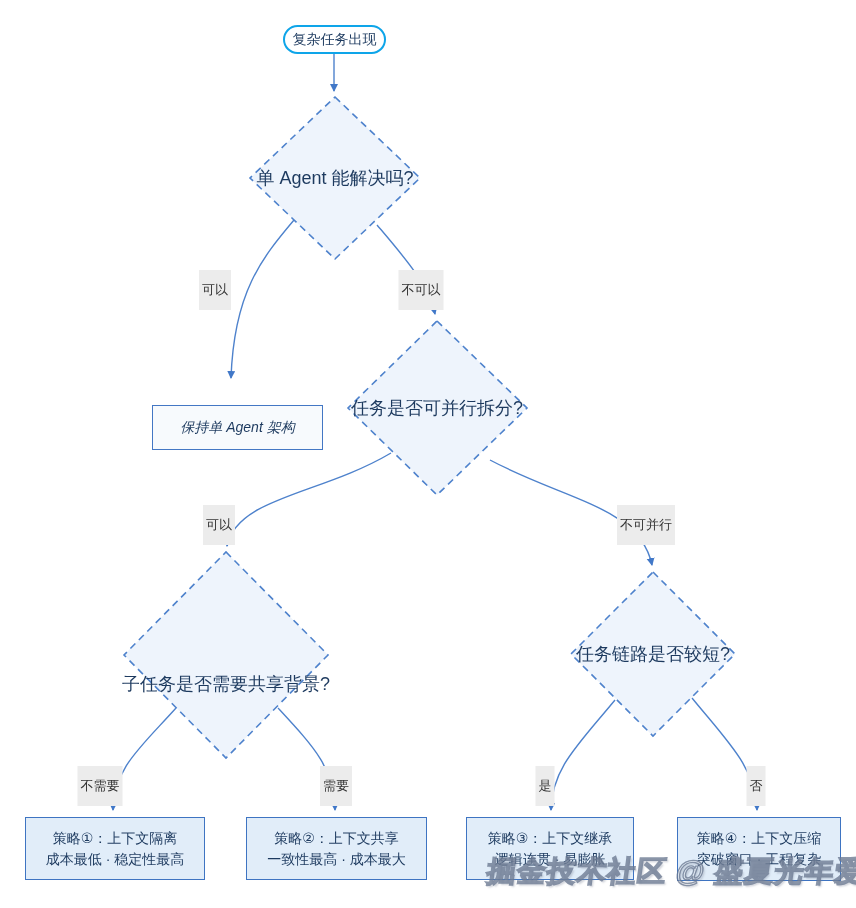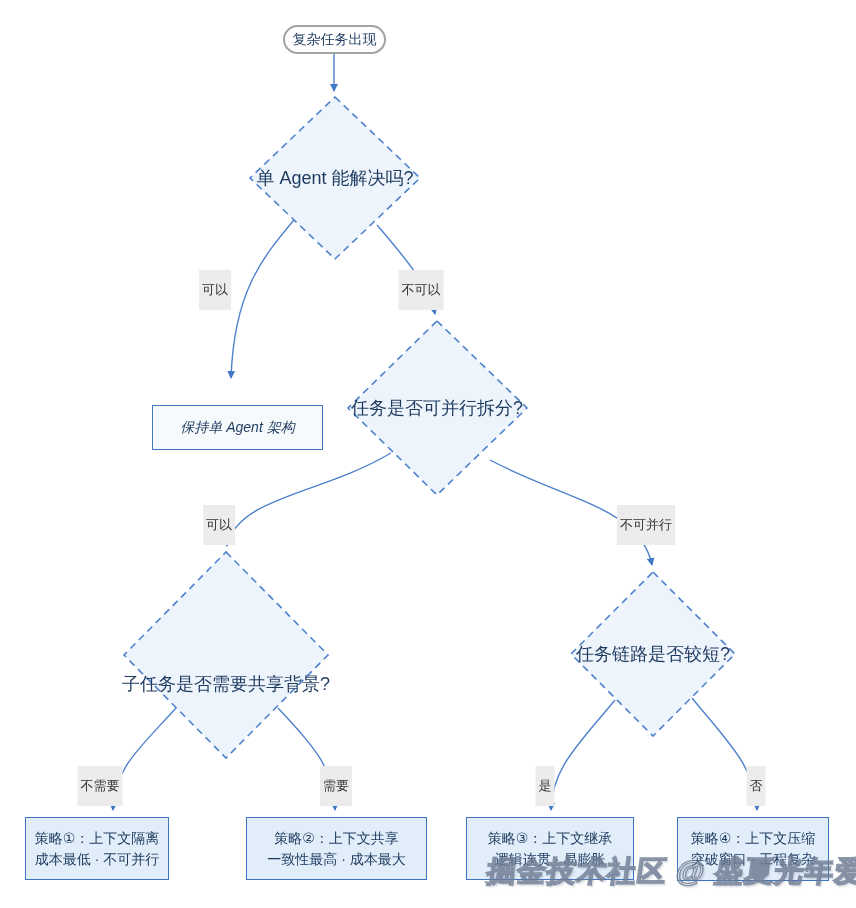--- a/index.html
+++ b/index.html
@@ -8,21 +8,21 @@
     font-family:"Liberation Sans","DejaVu Sans",sans-serif;
   }
   .edges{position:absolute;left:0;top:0;width:856px;height:908px;}
   .edge{fill:none;stroke:#4e82cc;stroke-width:1.4;}
   .diamond{fill:#eef4fc;stroke:#4e82cc;stroke-width:1.6;stroke-dasharray:7 5;}
   .node{
     position:absolute;display:flex;flex-direction:column;align-items:center;justify-content:center;
     color:#1d3a5f;font-size:14px;text-align:center;box-sizing:border-box;line-height:1.5;
   }
   .pill{
-    border:2px solid #a3a3a3;border-radius:15px;background:#ffffff;font-size:14px;
+    border:2px solid #0ea5e9;border-radius:15px;background:#ffffff;font-size:14px;
   }
   .rect{
     border:1.5px solid #4377c4;background:#f7fafd;
   }
   .box{
     border:1.5px solid #3e74c2;background:#e1edf9;
   }
   .dtext{
     position:absolute;transform:translate(-50%,-50%);color:#1d3a5f;font-size:18px;
     white-space:nowrap;text-align:center;
@@ -79,32 +79,32 @@
 
   <div class="elabel" style="left:215px;top:290px;">可以</div>
   <div class="elabel" style="left:421px;top:290px;">不可以</div>
   <div class="elabel" style="left:219px;top:525px;">可以</div>
   <div class="elabel" style="left:646px;top:525px;">不可并行</div>
   <div class="elabel" style="left:100px;top:786px;">不需要</div>
   <div class="elabel" style="left:336px;top:786px;">需要</div>
   <div class="elabel" style="left:545px;top:786px;">是</div>
   <div class="elabel" style="left:756px;top:786px;">否</div>
 
-  <div class="node box" style="left:25px;top:817px;width:144px;height:63px;">
+  <div class="node box" style="left:25px;top:817px;width:180px;height:63px;">
     <div>策略①：上下文隔离</div>
-    <div>成本最低 · 不可并行</div>
+    <div>成本最低 · 稳定性最高</div>
   </div>
   <div class="node box" style="left:246px;top:817px;width:181px;height:63px;">
     <div>策略②：上下文共享</div>
     <div>一致性最高 · 成本最大</div>
   </div>
   <div class="node box" style="left:466px;top:817px;width:168px;height:63px;">
     <div>策略③：上下文继承</div>
     <div>逻辑连贯 · 易膨胀</div>
   </div>
-  <div class="node box" style="left:677px;top:817px;width:152px;height:64px;">
+  <div class="node box" style="left:677px;top:817px;width:164px;height:64px;">
     <div>策略④：上下文压缩</div>
     <div>突破窗口 · 工程复杂</div>
   </div>
 
   <div class="watermark">掘金技术社区 @ 盛夏光年爱学习</div>
 
 </div>
 
 </body></html>

